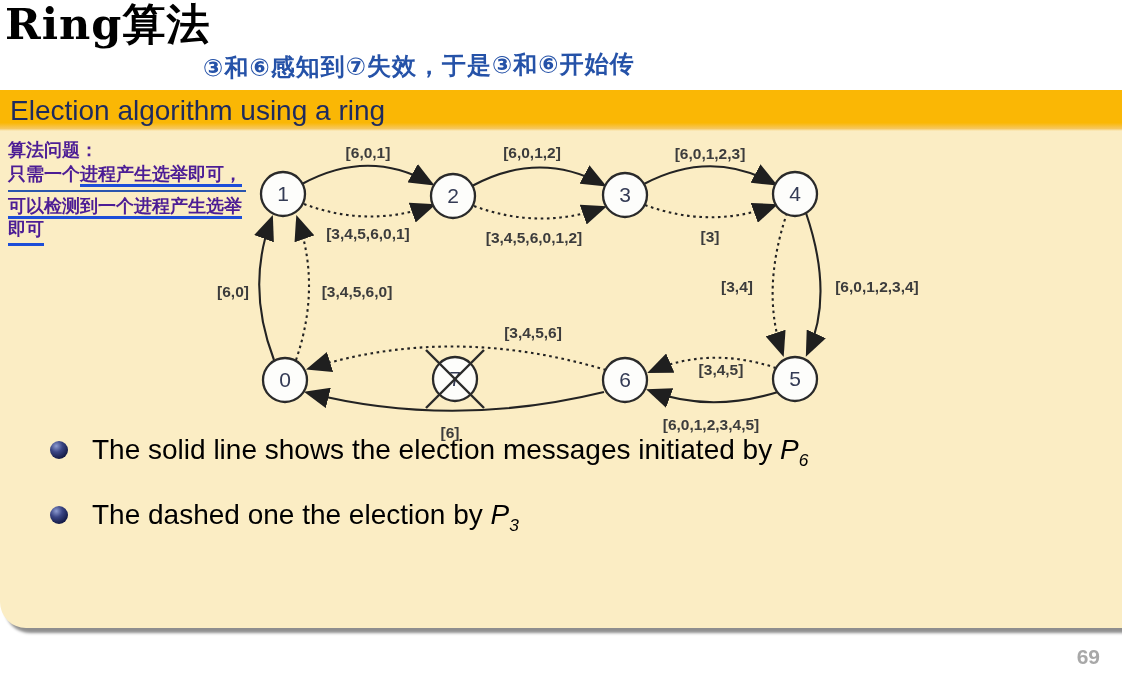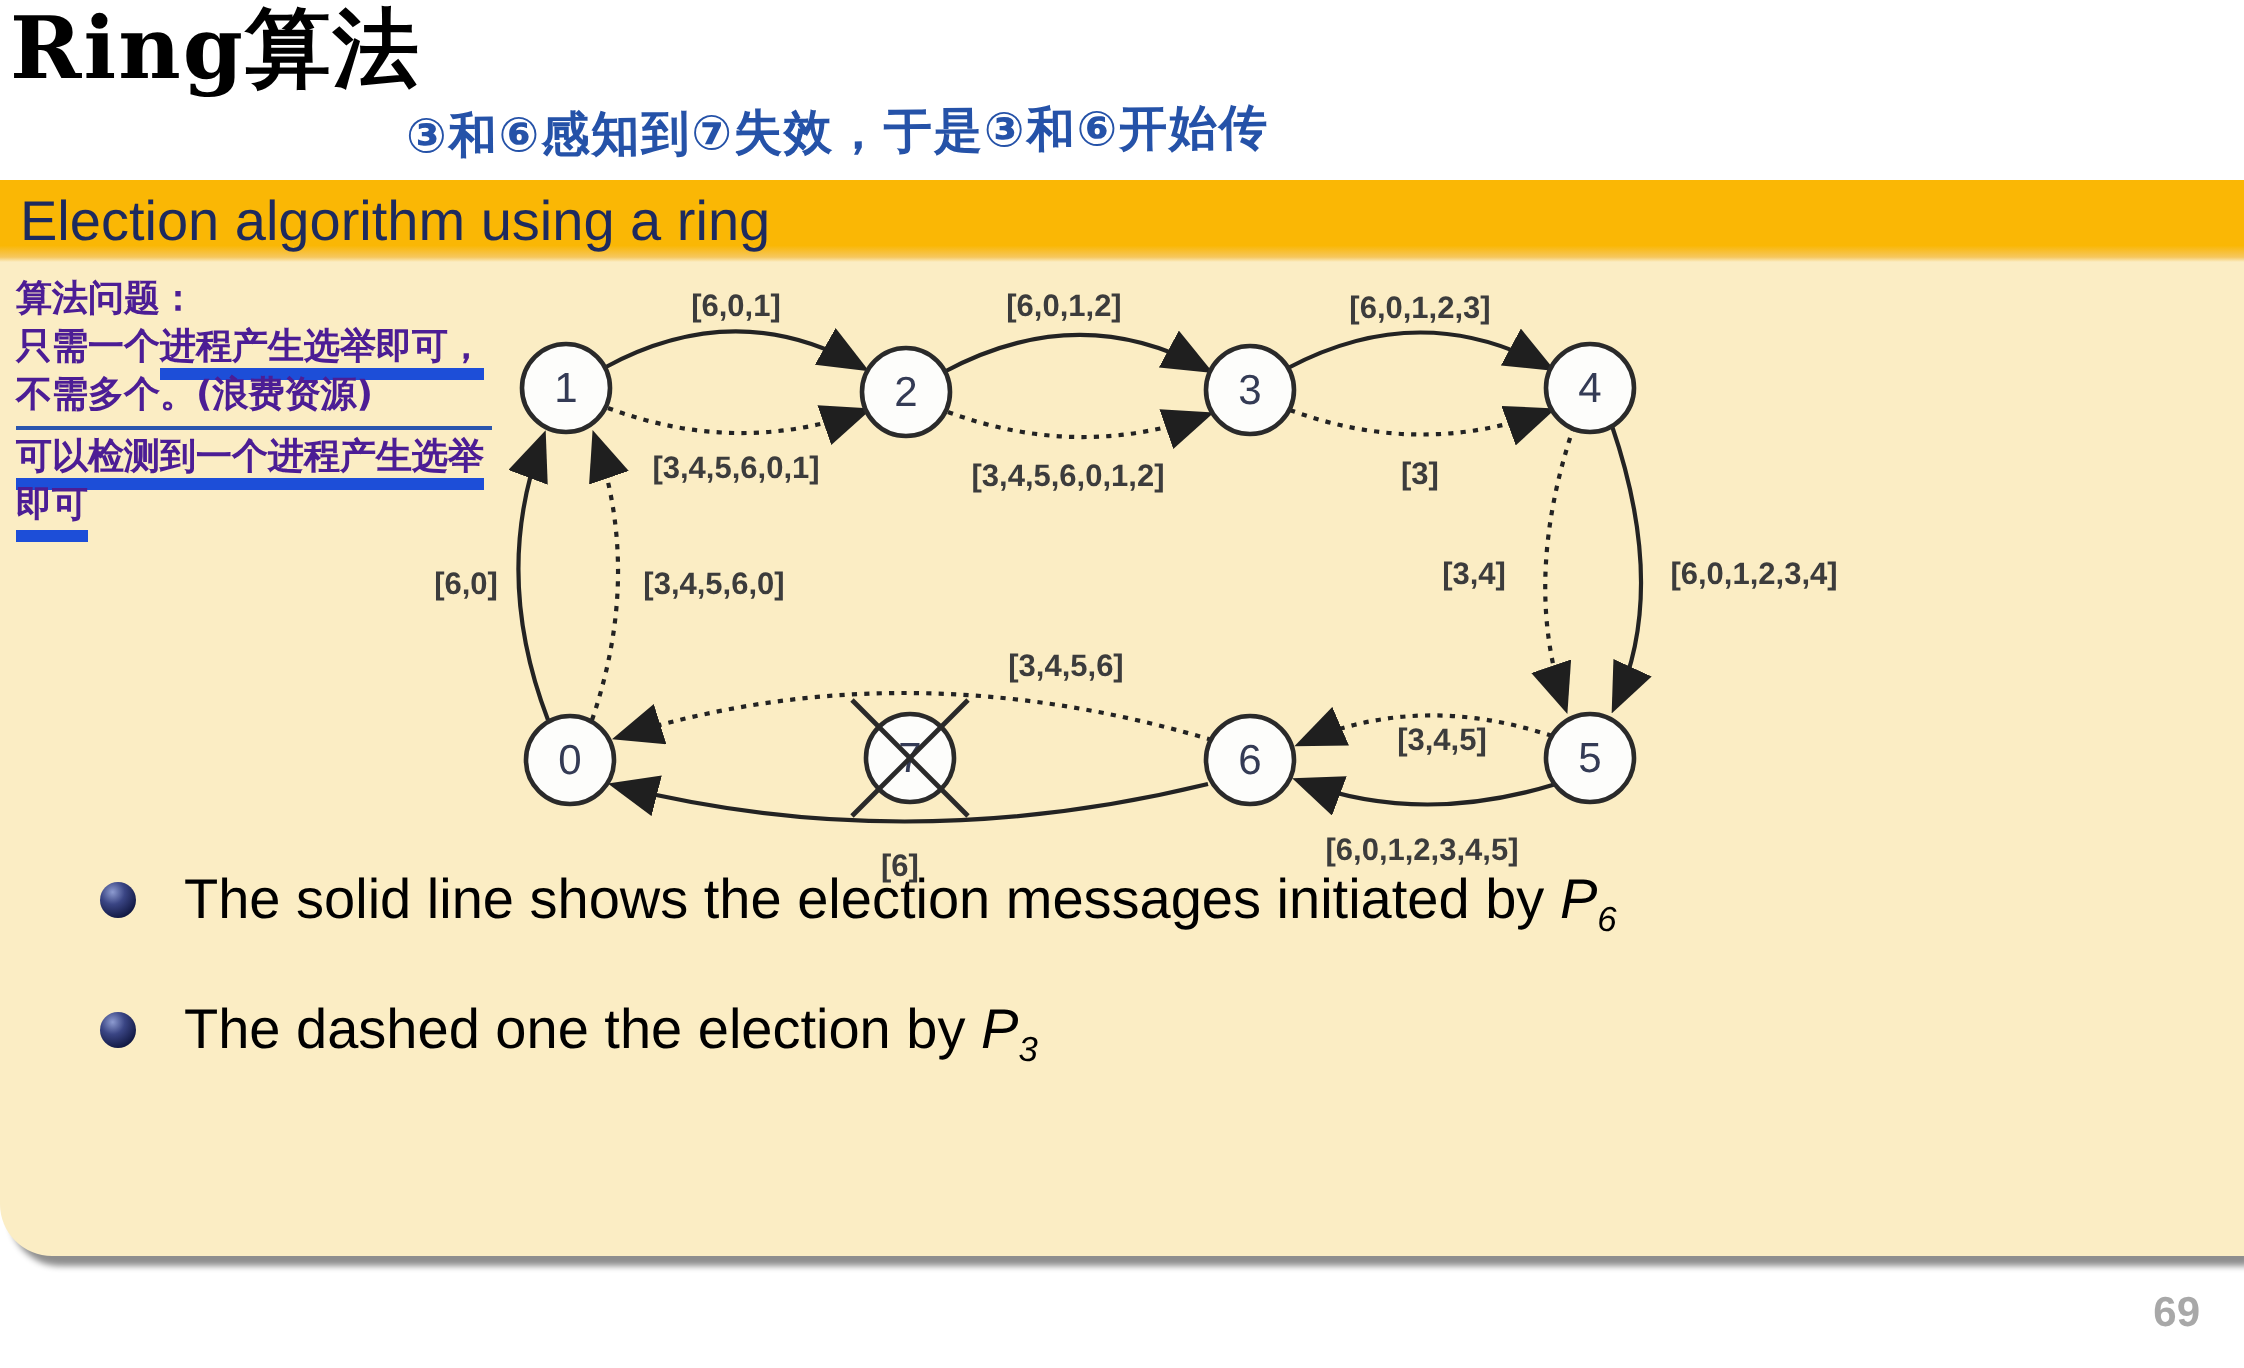--- a/index.html
+++ b/index.html
@@ -22,22 +22,22 @@
   .panel-header{position:absolute;left:0;top:0;width:1122px;height:41px;
          background:linear-gradient(180deg,#fab705 0%,#fab705 80%,#f6c75e 94%,#fbedc4 100%);}
   .panel-header span{display:block;padding:2px 0 0 10px;font-size:28px;color:#1d2a5e;
          line-height:38px;}
 
   
   .hw-note{position:absolute;left:8px;top:48px;width:246px;color:#4c1d95;
            font-size:18px;font-weight:bold;line-height:1.32;
            font-family:"DejaVu Sans",sans-serif;}
   .hw-note .divider{border-top:2px solid #2a55ae;margin:4px 0 2px 0;width:238px;}
-  .hw-note .inline-u{border-bottom:6px solid #1d4ed8;}
-  .hw-note .last{display:inline-block;}
+  .hw-note .inline-u{border-bottom:3px solid #1d4ed8;}
+  .hw-note .last{display:inline-block;font-family:Liberation Mono, monospace;}
 
   
   svg.diagram{position:absolute;left:0;top:0;width:1122px;height:684px;pointer-events:none;}
   .edge{fill:none;stroke:#232323;stroke-width:2.1px;}
   .edge.dashed{stroke-dasharray:2.6 3.6;}
   .node-circle{fill:#fdfdfb;stroke:#2a2a2a;stroke-width:2.3px;}
   .node-label{font-family:"Liberation Sans",sans-serif;font-size:21px;fill:#343b55;
               text-anchor:middle;}
   .edge-label{font-family:"Liberation Sans",sans-serif;font-size:15.5px;font-weight:bold;
               fill:#3c3c3c;text-anchor:middle;}
@@ -66,21 +66,20 @@
   <div class="hw-top">③和⑥感知到⑦失效，于是③和⑥开始传</div>
 
   <div class="panel">
     <div class="panel-header">
       <span>Election algorithm using a ring</span>
     </div>
 
     <div class="hw-note">
       <div>算法问题：</div>
       <div><span>只需一个</span><span class="inline-u">进程产生选举即可，</span></div>
-      <div>不需多个。(浪费资源)</div>
       <div class="divider"></div>
       <div><span class="inline-u">可以检测到一个进程产生选举</span></div>
       <div><span class="last inline-u">即可</span></div>
     </div>
   </div>
 
   <svg class="diagram" viewBox="0 0 1122 684" xmlns="http://www.w3.org/2000/svg">
     <defs>
       <marker id="ah" viewBox="0 0 12 10" refX="9.5" refY="5" markerWidth="12" markerHeight="10" orient="auto">
         <path d="M0,0 L12,5 L0,10 z" fill="#1f1f1f"></path>

